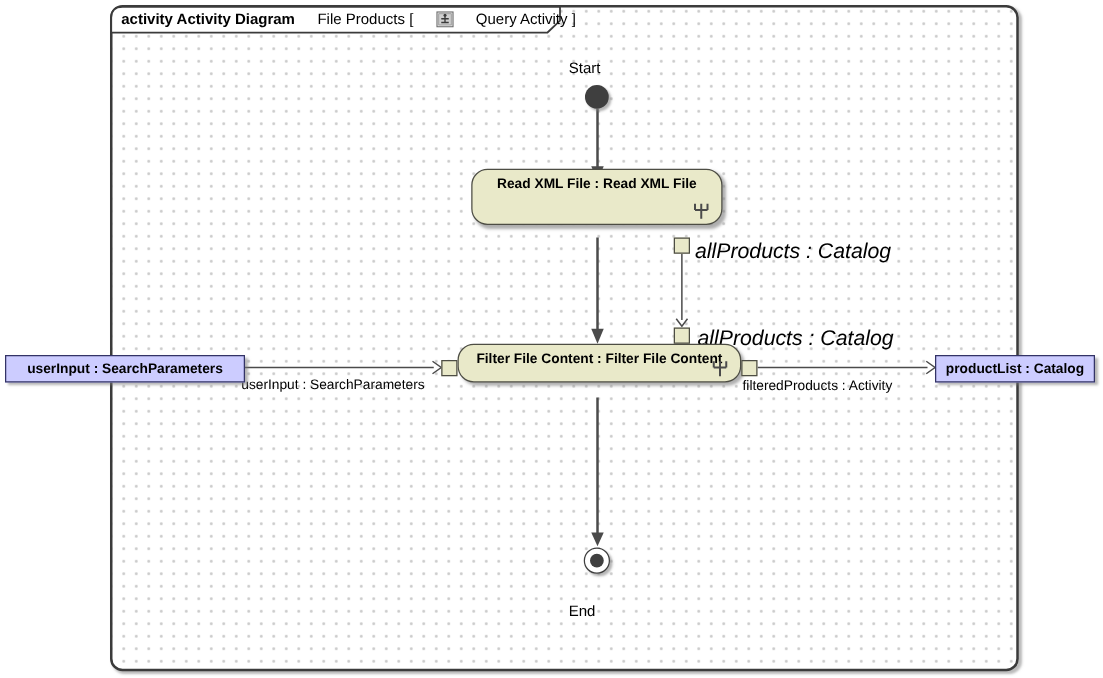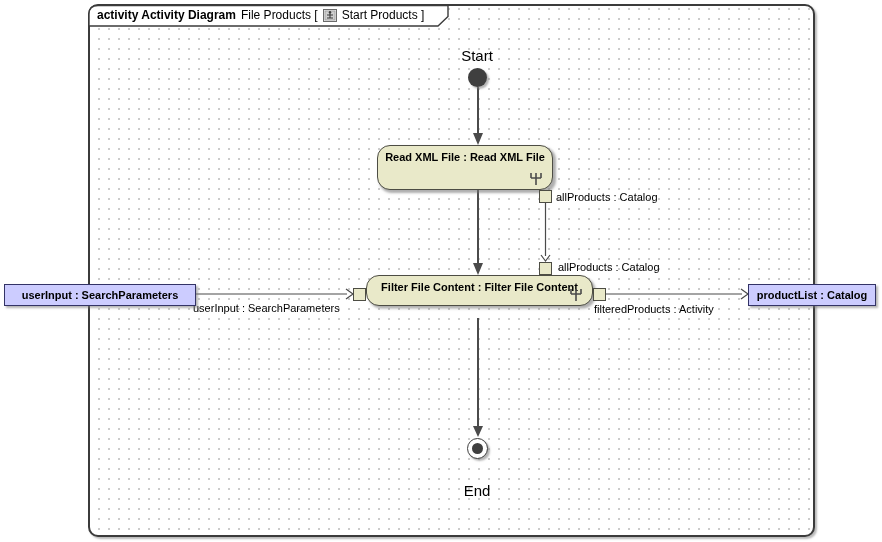--- a/index.html
+++ b/index.html
@@ -18,26 +18,26 @@
   }
   svg.overlay{position:absolute;left:0;top:0;width:882px;height:542px;pointer-events:none;}
   svg.overlay *{pointer-events:auto;}
   .flow{stroke:var(--line-color,#4b4b4b);fill:none;}
   .flow.thick{stroke-width:2;}
   .flow.thin{stroke-width:1.2;}
   .arrow-solid{fill:var(--line-color,#4b4b4b);stroke:none;}
   .arrow-open{fill:none;stroke:var(--line-color,#4b4b4b);stroke-width:1.2;}
   .frame-tab{fill:#ffffff;stroke:var(--frame-border,#3b3b3b);stroke-width:1.4;}
   .frame-title{
-    position:absolute;left:97px;top:7px;height:16px;display:flex;align-items:center;gap:5px;
+    position:absolute;left:97px;top:7px;height:16px;display:flex;align-items:center;gap:18px;
     font-size:12px;white-space:nowrap;
   }
   .frame-title .b{font-weight:bold;}
   .diagram-icon{display:inline-flex;width:14px;height:13px;}
-  .node-label{position:absolute;font-size:15px;text-align:center;white-space:nowrap;}
+  .node-label{position:absolute;font-size:12px;text-align:left;white-space:nowrap;}
   .start-node{
     position:absolute;left:468px;top:68px;width:19px;height:19px;border-radius:50%;
     background:var(--node-dark,#3f3f3f);box-shadow:2px 2px 2px rgba(130,130,130,0.6);
   }
   .end-node{
     position:absolute;left:467px;top:438px;width:21px;height:21px;border-radius:50%;
     box-sizing:border-box;border:1.5px solid var(--node-dark,#3f3f3f);background:#fff;
     box-shadow:2px 2px 2px rgba(130,130,130,0.6);
     display:flex;align-items:center;justify-content:center;
   }
@@ -47,21 +47,21 @@
     border-radius:13px;background:var(--action-fill,#e9e9c9);
     box-shadow:2.5px 2.5px 2.5px rgba(120,120,120,0.6);
     font-size:11px;font-weight:bold;text-align:center;padding-top:5px;
   }
   .rake{position:absolute;right:8px;bottom:3px;width:16px;height:14px;}
   .rake path{stroke:var(--line-color,#4b4b4b);stroke-width:1.6;fill:none;}
   .pin{
     position:absolute;width:13px;height:13px;box-sizing:border-box;
     border:1.2px solid var(--action-border,#4d4d44);background:var(--action-fill,#e9e9c9);
   }
-  .pin-label{position:absolute;font-size:11px;white-space:nowrap;}
+  .pin-label{position:absolute;font-size:17px;white-space:nowrap;font-style:italic;}
   .edge-label{position:absolute;font-size:11px;white-space:nowrap;}
   .param{
     position:absolute;box-sizing:border-box;height:22px;
     border:1.4px solid var(--param-border,#333366);background:var(--param-fill,#ccccff);
     font-size:11px;font-weight:bold;display:flex;align-items:center;justify-content:center;
     box-shadow:2px 2px 2px rgba(120,120,120,0.55);white-space:nowrap;
   }
 </style>
 </head>
 <body>
@@ -97,27 +97,27 @@
     <span class="b">activity Activity Diagram</span>
     <span>File Products [</span>
     <span class="diagram-icon">
       <svg viewBox="0 0 14 13" width="14" height="13">
         <rect x="0.5" y="0.5" width="13" height="12" fill="#e8e8e8" stroke="#6a6a6a"></rect>
         <rect x="2" y="2" width="10" height="9" fill="#cfcfcf" stroke="#8a8a8a" stroke-width="0.6"></rect>
         <path d="M7,3 V9 M4,9 H10 M4,6 H10" stroke="#3b3b3b" stroke-width="1.1" fill="none"></path>
         <circle cx="7" cy="3.2" r="1.2" fill="#3b3b3b"></circle>
       </svg>
     </span>
-    <span>Start Products ]</span>
+    <span>Query Activity ]</span>
   </div>
 
   <div class="node-label" style="left:455px;top:47px;width:44px;">Start</div>
   <div class="start-node"></div>
 
-  <div class="action" style="left:377px;top:145px;width:176px;height:45px;">
+  <div class="action" style="left:377px;top:135px;width:201px;height:45px;">
     <span>Read XML File : Read XML File</span>
     <svg class="rake" viewBox="0 0 16 14">
       <path d="M3,1 V6 M8,1 V6 M13,1 V6 M3,6 H13 M8,6 V13"></path>
     </svg>
   </div>
 
   <div class="pin" style="left:539px;top:190px;"></div>
   <div class="pin-label" style="left:556px;top:191px;">allProducts : Catalog</div>
 
   <div class="pin" style="left:539px;top:262px;"></div>

